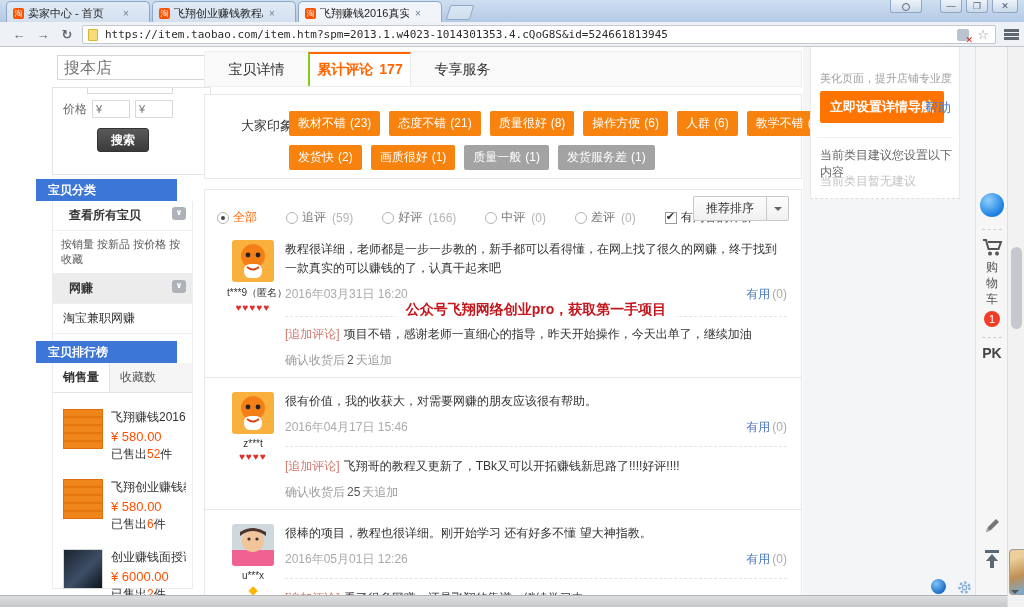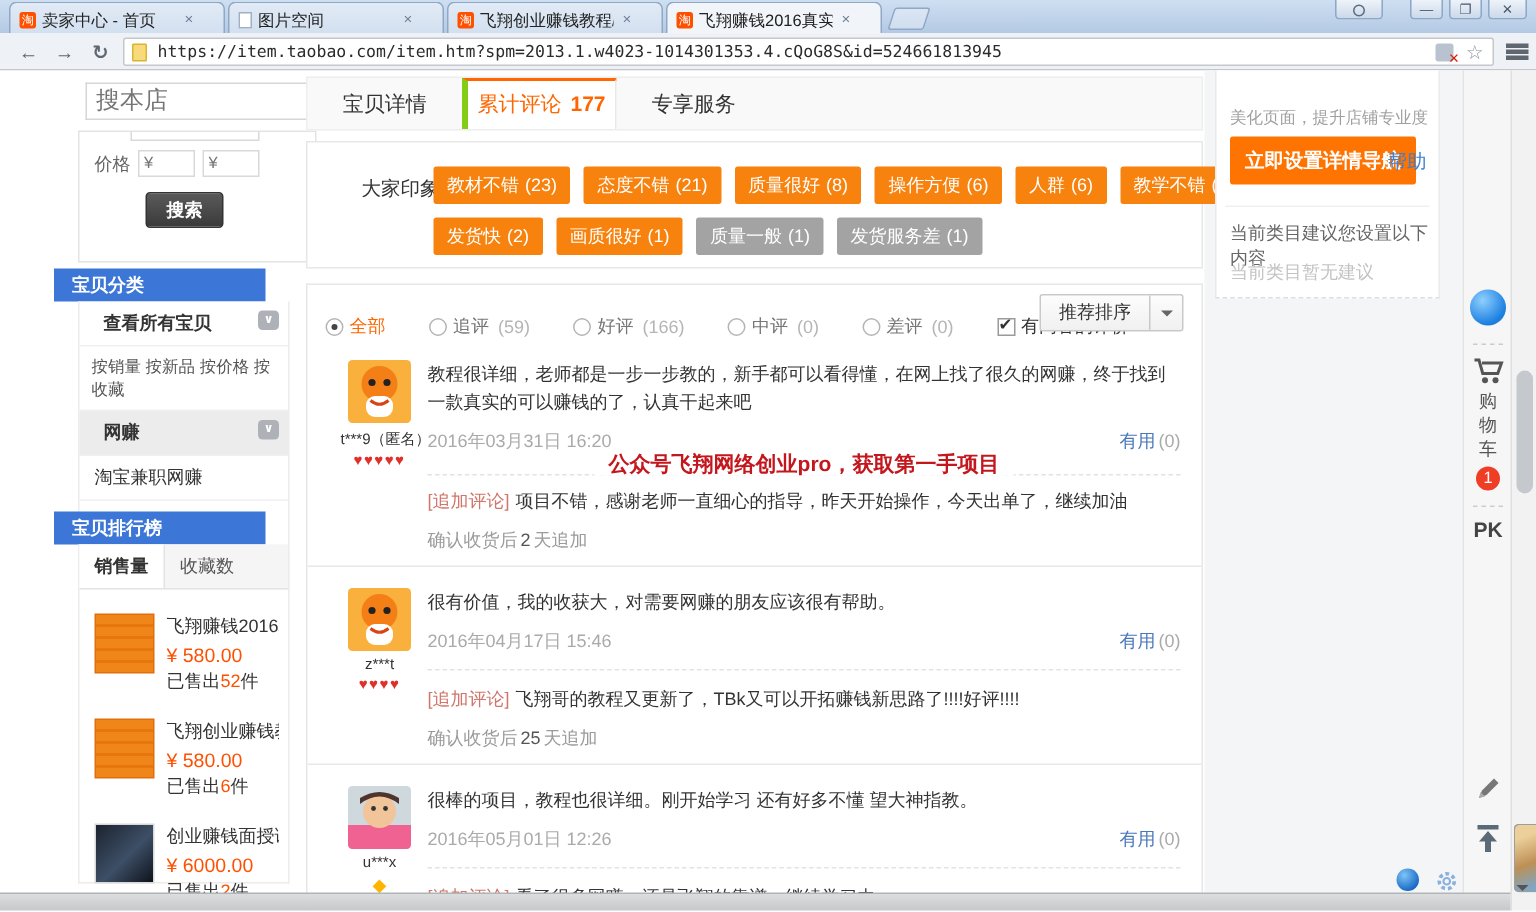--- a/index.html
+++ b/index.html
@@ -74,21 +74,21 @@
 .thumb.orange { background:repeating-linear-gradient(#f08519 0 6px, #e8760f 6px 8px); border-color:#e0700d; }
 .thumb.dark { background:linear-gradient(135deg,#1b2330,#3d4f66 55%,#0e131b); }
 .pinfo { overflow:hidden; }
 .pname { white-space:nowrap; overflow:hidden; color:#333; }
 .pprice { color:#ff5000; font-size:13px; margin:3px 0 2px; }
 .psold { color:#333; } .psold b { color:#ff5000; font-weight:normal; }
 
 
 .mtabs { position:absolute; left:204px; top:4px; width:598px; height:36px; background:#f9f9f9; border:1px solid #eee; display:flex; }
 .mtab { width:103px; text-align:center; line-height:34px; font-size:14px; color:#333; }
-.mtab.active { background:#fff; border-left:4px solid #84cc16; border-right:1px solid #e8e8e8; border-top:2px solid #ff6600; color:#ff6600; font-weight:normal; line-height:31px; }
+.mtab.active { background:#fff; border-left:2px solid #84cc16; border-right:1px solid #e8e8e8; border-top:2px solid #ff6600; color:#ff6600; font-weight:bold; line-height:31px; }
 .mtab.active b { margin-left:6px; }
 
 
 .impbox { position:absolute; left:204px; top:47px; width:598px; height:85px; background:#fff; border:1px solid #e7e7e7; }
 .implabel { position:absolute; left:36px; top:22px; color:#333; font-size:13px; }
 .tagrow { position:absolute; left:84px; display:flex; gap:9px; }
 .tr1 { top:16px; } .tr2 { top:50px;border-radius:12px; }
 .tag { display:inline-block; padding:4px 9px; border-radius:2px; color:#fff; white-space:nowrap; }
 .tag.orange { background:#f7820d; }
 .tag.gray { background:#a3a3a3; }
@@ -164,25 +164,20 @@
 <div class="screen">
 
   <div class="titlebar">
     <div class="tabstrip">
       <div class="btab">
         <span class="favicon-tb">淘</span>
         <span class="ttl">卖家中心 - 首页</span>
         <span class="tclose"></span>
       </div>
       <div class="btab">
-        <span class="favicon-pg"></span>
-        <span class="ttl">图片空间</span>
-        <span class="tclose"></span>
-      </div>
-      <div class="btab">
         <span class="favicon-tb">淘</span>
         <span class="ttl">飞翔创业赚钱教程/真实正</span>
         <span class="tclose"></span>
       </div>
       <div class="btab active">
         <span class="favicon-tb">淘</span>
         <span class="ttl">飞翔赚钱2016真实正规图</span>
         <span class="tclose"></span>
       </div>
       <div class="newtab"></div>

